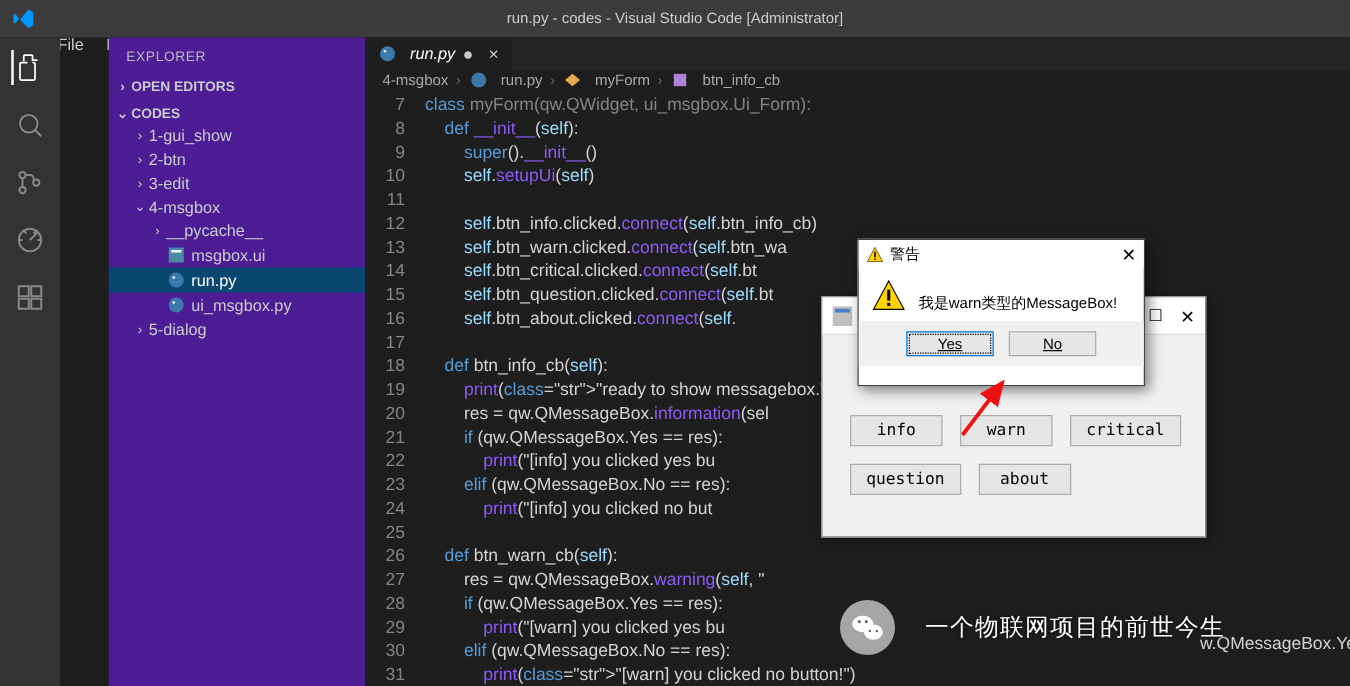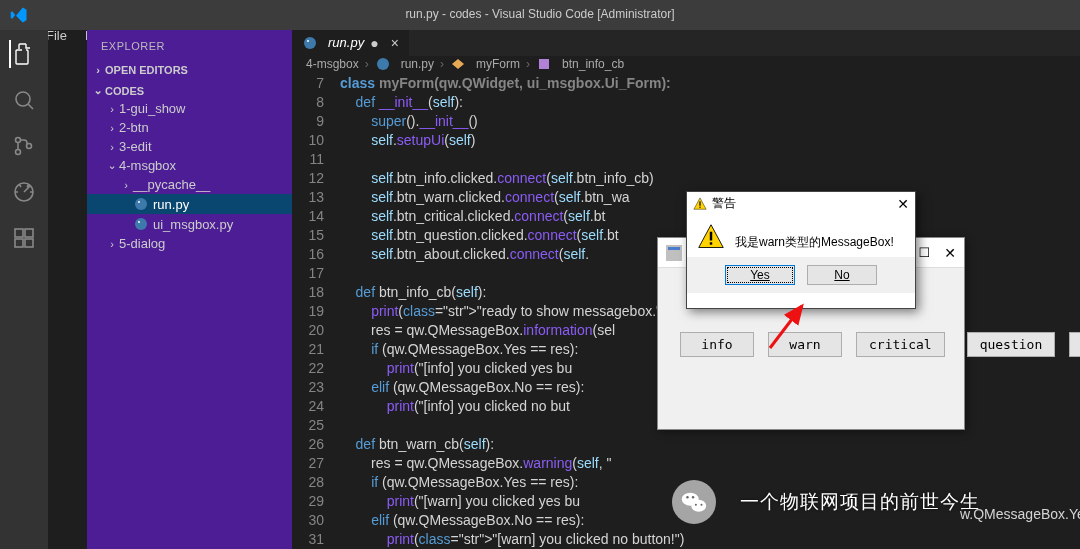--- a/index.html
+++ b/index.html
@@ -27,25 +27,25 @@
 .editor { flex:1; background:#1e1e1e; position:relative; display:flex; flex-direction:column; overflow:hidden; }
 .tabs { height:35px; background:#252526; display:flex; align-items:stretch; }
 .tab { display:flex; align-items:center; padding:0 10px; gap:6px; background:#1e1e1e; color:#fff; font-size:13px; font-style:italic; }
 .tab .dot { color:#ccc; font-size:14px; }
 .tab .x { color:#ccc; font-size:14px; margin-left:6px; cursor:pointer; }
 .bread { height:22px; display:flex; align-items:center; padding-left:14px; gap:6px; font-size:12px; color:#aaa; background:#1e1e1e; }
 .bcrumb-sep { color:#666; }
 .code { flex:1; display:flex; font-family:Consolas,monospace; font-size:14px; line-height:19px; }
 .gutter { width:48px; text-align:right; color:#858585; padding-right:16px; padding-top:2px; }
 .lines { flex:1; white-space:pre; color:#d4d4d4; padding-top:2px; position:relative; }
-.kw { color:#569cd6; } .self { color:#9cdcfe; } .fn { color:#8b5cf6; } .grey { color:#858585;font-weight:bold; }
+.kw { color:#569cd6; } .self { color:#9cdcfe; } .fn { color:#8b5cf6; } .grey { color:#858585; }
 .form-win { position:absolute; left:657px; top:237px; width:308px; height:193px; background:#f0f0f0; border:1px solid #888; box-shadow:2px 2px 8px rgba(0,0,0,0.4); z-index:5; }
 .form-title { height:30px; background:#fff; display:flex; align-items:center; padding:0 8px; justify-content:space-between; border-bottom:1px solid #ddd; }
 .form-title .ico { width:16px; height:16px; margin-right:6px; }
-.form-body { padding:14px 14px; display:flex; flex-direction:row; gap:14px; position:absolute; top:80px; left:0; right:0; }
+.form-body { padding:14px 14px; display:flex; flex-direction:column; gap:14px; position:absolute; top:80px; left:0; right:0; }
 .row { display:flex; gap:14px; justify-content:flex-start; padding-left:8px; }
 .btn { font-family:Consolas,monospace; font-size:13px; padding:4px 12px; background:#e5e5e5; border:1px solid #adadad; min-width:74px; text-align:center; color:#000; cursor:pointer; }
 .msgbox { position:absolute; left:686px; top:191px; width:230px; height:118px; background:#fff; border:1px solid #444; box-shadow:3px 3px 10px rgba(0,0,0,0.5); z-index:10; }
 .msg-title { height:23px; display:flex; align-items:center; justify-content:space-between; padding:0 6px; font-size:12px; background:#fff; }
 .msg-title .micon { width:14px; height:14px; }
 .msg-body { display:flex; align-items:flex-end; padding:8px 10px 6px; gap:10px; font-size:12px; color:#000; }
 .warn-ico { width:28px; height:28px; }
 .msg-btns { background:#f0f0f0; padding:8px; display:flex; justify-content:center; gap:12px; }
 .dlgbtn { font-size:12px; padding:2px 0; width:70px; text-align:center; border:1px solid #adadad; background:#e5e5e5; color:#000; cursor:pointer; }
 .dlgbtn.primary { border:1px solid #0078d7; outline:1px dotted #000; outline-offset:-3px; }
@@ -143,20 +143,28 @@
             <span class="chev">›</span>
             <span>3-edit</span>
           </div>
           <div class="node ind1">
             <span class="chev">⌄</span>
             <span>4-msgbox</span>
           </div>
           <div class="node ind2">
             <span class="chev">›</span>
             <span>__pycache__</span>
+          </div>
+          <div class="node ind2">
+            <span class="chev"></span>
+            <svg class="fico" viewBox="0 0 16 16">
+              <rect x="2" y="2" width="12" height="12" fill="#498ba7"></rect>
+              <rect x="4" y="4" width="8" height="2" fill="#fff"></rect>
+            </svg>
+            <span>msgbox.ui</span>
           </div>
           <div class="node ind2 active">
             <span class="chev"></span>
             <svg class="fico" viewBox="0 0 16 16">
               <circle cx="8" cy="8" r="6" fill="#3d7aab"></circle>
               <circle cx="6" cy="6" r="1" fill="#fff"></circle>
             </svg>
             <span>run.py</span>
           </div>
           <div class="node ind2">

